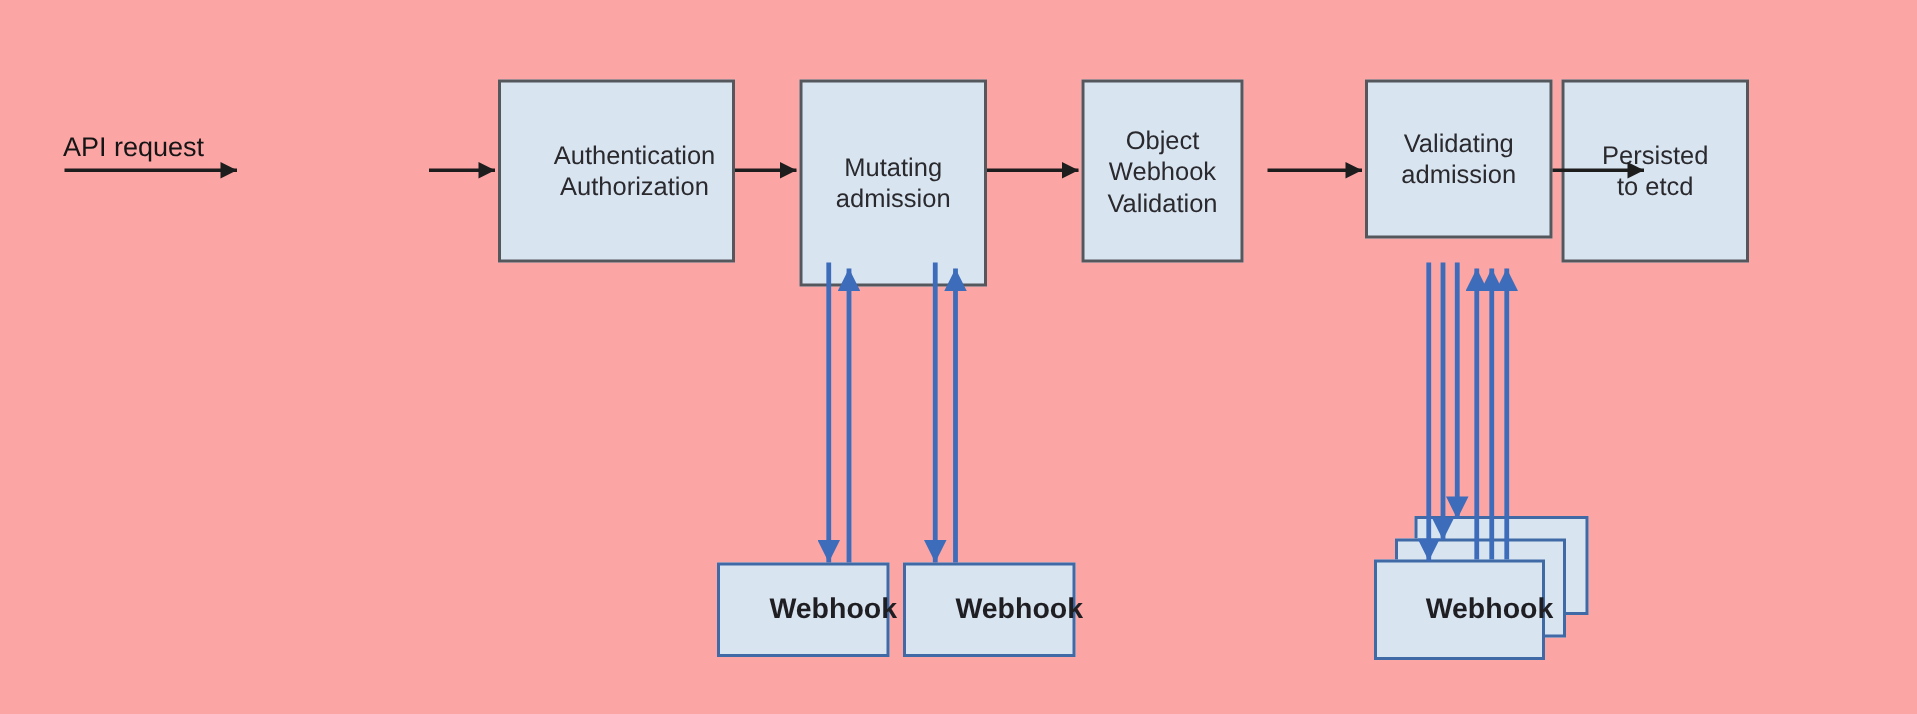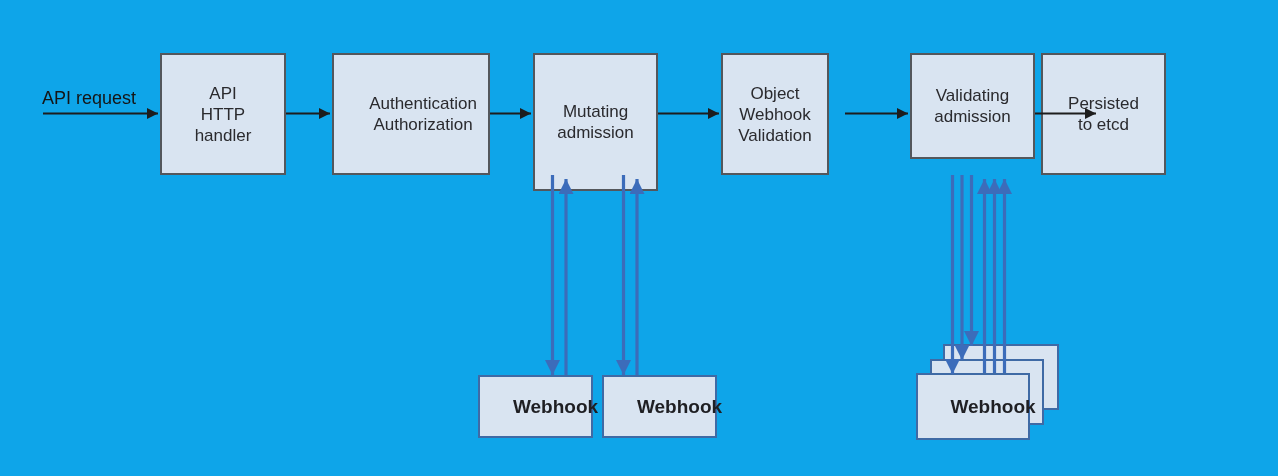--- a/index.html
+++ b/index.html
@@ -1,17 +1,17 @@
 <!DOCTYPE html>
 <html style="--box-fill: #d9e4f1; --box-border: #54575c; --webhook-border: #3f6aa5; --arrow-blue: #3c6cba; --arrow-black: #1d1d1d; --text: #2a2a2e;"><head>
 <meta charset="utf-8">
 <style>
   html,body{margin:0;padding:0;background:#ffffff;}
   .canvas{
-    position:relative;width:1278px;height:476px;background:#0ea5e9;overflow:hidden;
+    position:relative;width:1278px;height:476px;background:#fca5a5;overflow:hidden;
     font-family:"Liberation Sans", sans-serif;
   }
   .box{
     position:absolute;box-sizing:border-box;
     background:var(--box-fill,#d9e4f1);
     border:2px solid var(--box-border,#54575c);
     display:flex;flex-direction:column;justify-content:center;align-items:center;
     color:var(--text,#2a2a2e);font-size:17px;line-height:21px;text-align:center;
   }
   .box span{display:block;}
@@ -30,25 +30,20 @@
   .head-black{fill:var(--arrow-black,#1d1d1d);}
   .head-blue{fill:var(--arrow-blue,#3c6cba);}
 </style>
 </head>
 <body>
 
 <div class="canvas">
 
   <div class="api-request-label">API request</div>
 
-  <div class="box" style="left:160px;top:53px;width:126px;height:122px;">
-    <span>API</span>
-    <span>HTTP</span>
-    <span>handler</span>
-  </div>
 
   <div class="box" style="left:332px;top:53px;width:158px;height:122px;padding-left:24px;">
     <span>Authentication</span>
     <span>Authorization</span>
   </div>
 
   <div class="box" style="left:533px;top:53px;width:125px;height:138px;">
     <span>Mutating</span>
     <span>admission</span>
   </div>

